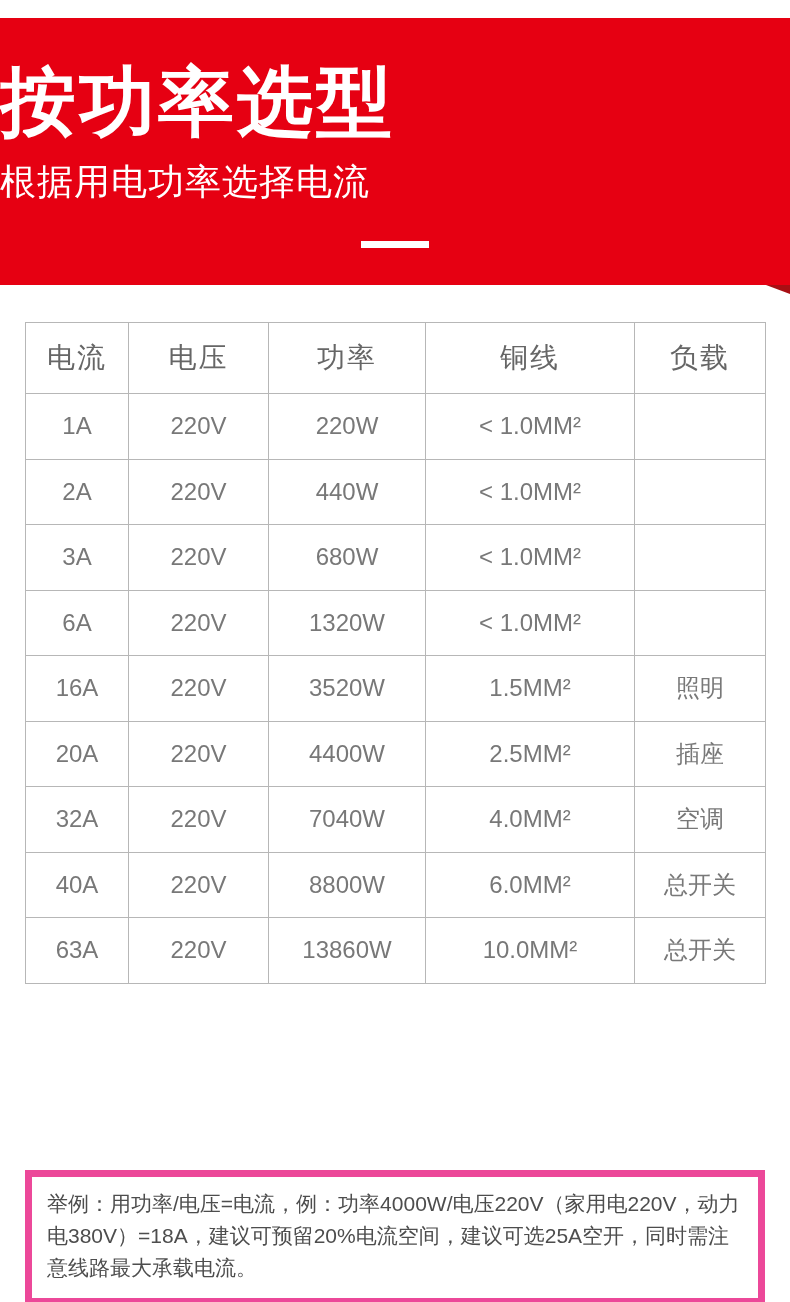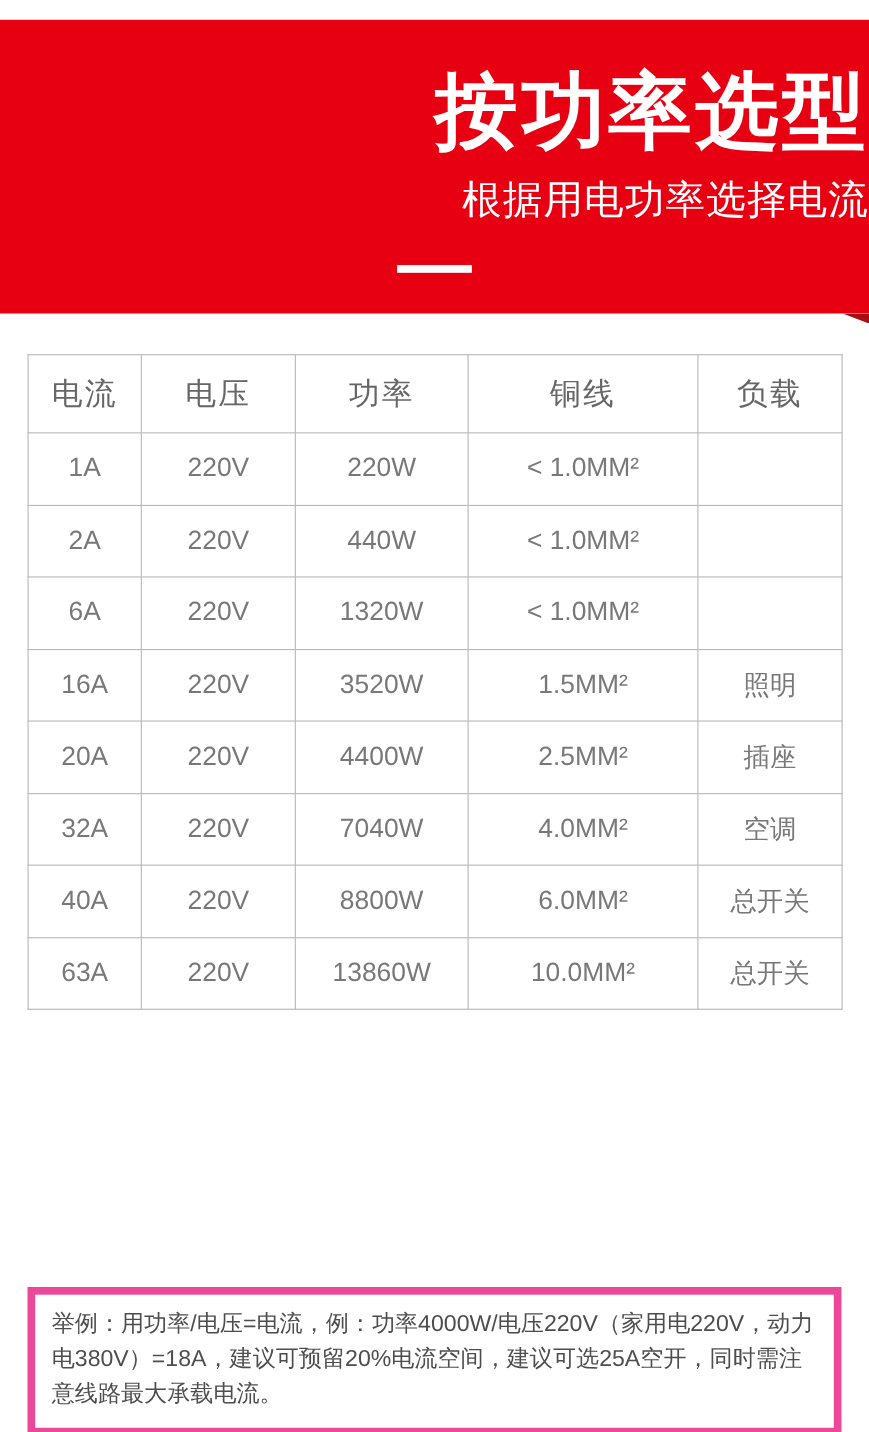--- a/index.html
+++ b/index.html
@@ -11,21 +11,21 @@
     overflow: hidden;
     font-family: "Liberation Sans", "DejaVu Sans", sans-serif;
   }
 
   
   .hero {
     position: absolute;
     top: 18px; left: 0;
     width: 790px; height: 267px;
     background: #e60012;
-    text-align: right;
+    text-align: left;
   }
   .hero-title {
     margin-top: 44px;
     font-size: 76px;
     line-height: 1.05;
     font-weight: 700;
     letter-spacing: 3px;
     color: #ffffff;
   }
   .hero-subtitle {
@@ -131,20 +131,27 @@
           <td></td>
         </tr>
         <tr>
           <td>2A</td>
           <td>220V</td>
           <td>440W</td>
           <td>&lt; 1.0MM²</td>
           <td></td>
         </tr>
         <tr>
+          <td>3A</td>
+          <td>220V</td>
+          <td>680W</td>
+          <td>&lt; 1.0MM²</td>
+          <td></td>
+        </tr>
+        <tr>
           <td>6A</td>
           <td>220V</td>
           <td>1320W</td>
           <td>&lt; 1.0MM²</td>
           <td></td>
         </tr>
         <tr>
           <td>16A</td>
           <td>220V</td>
           <td>3520W</td>

